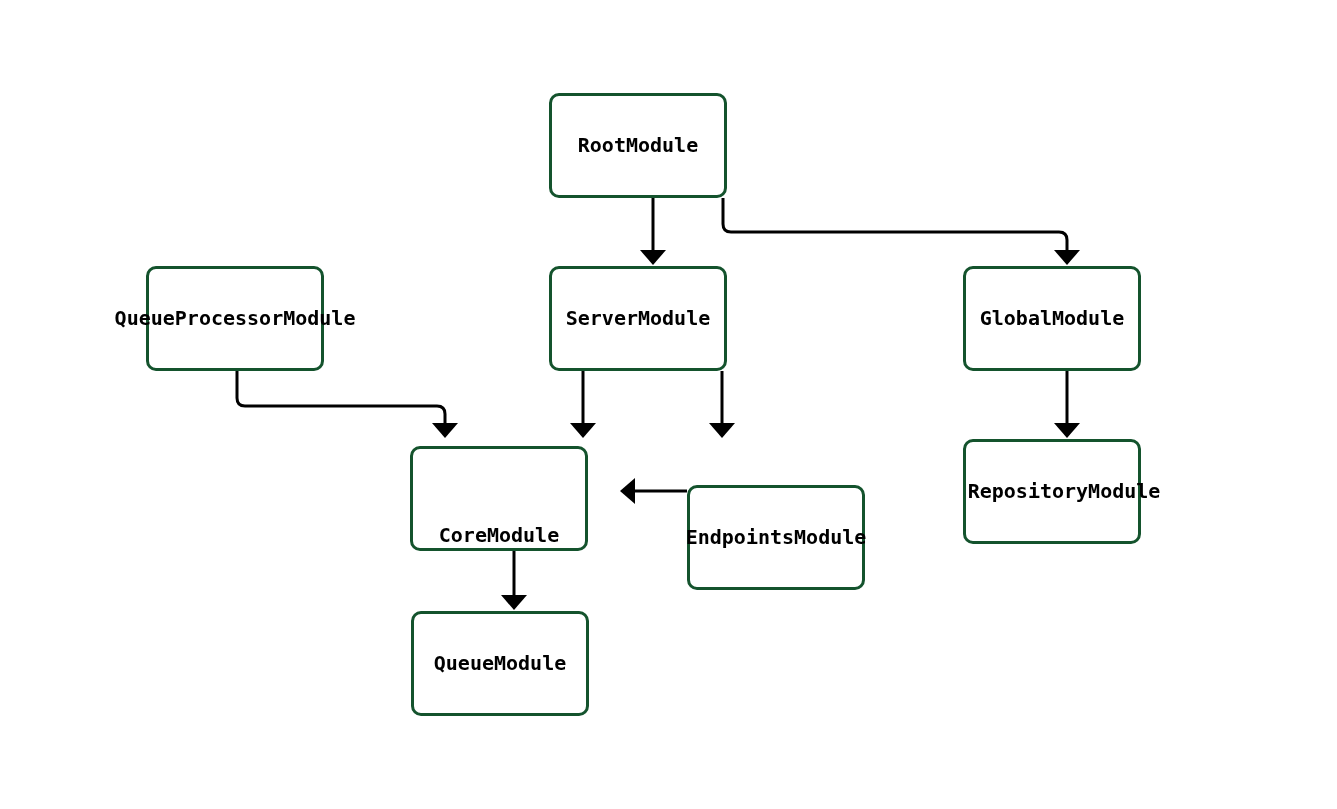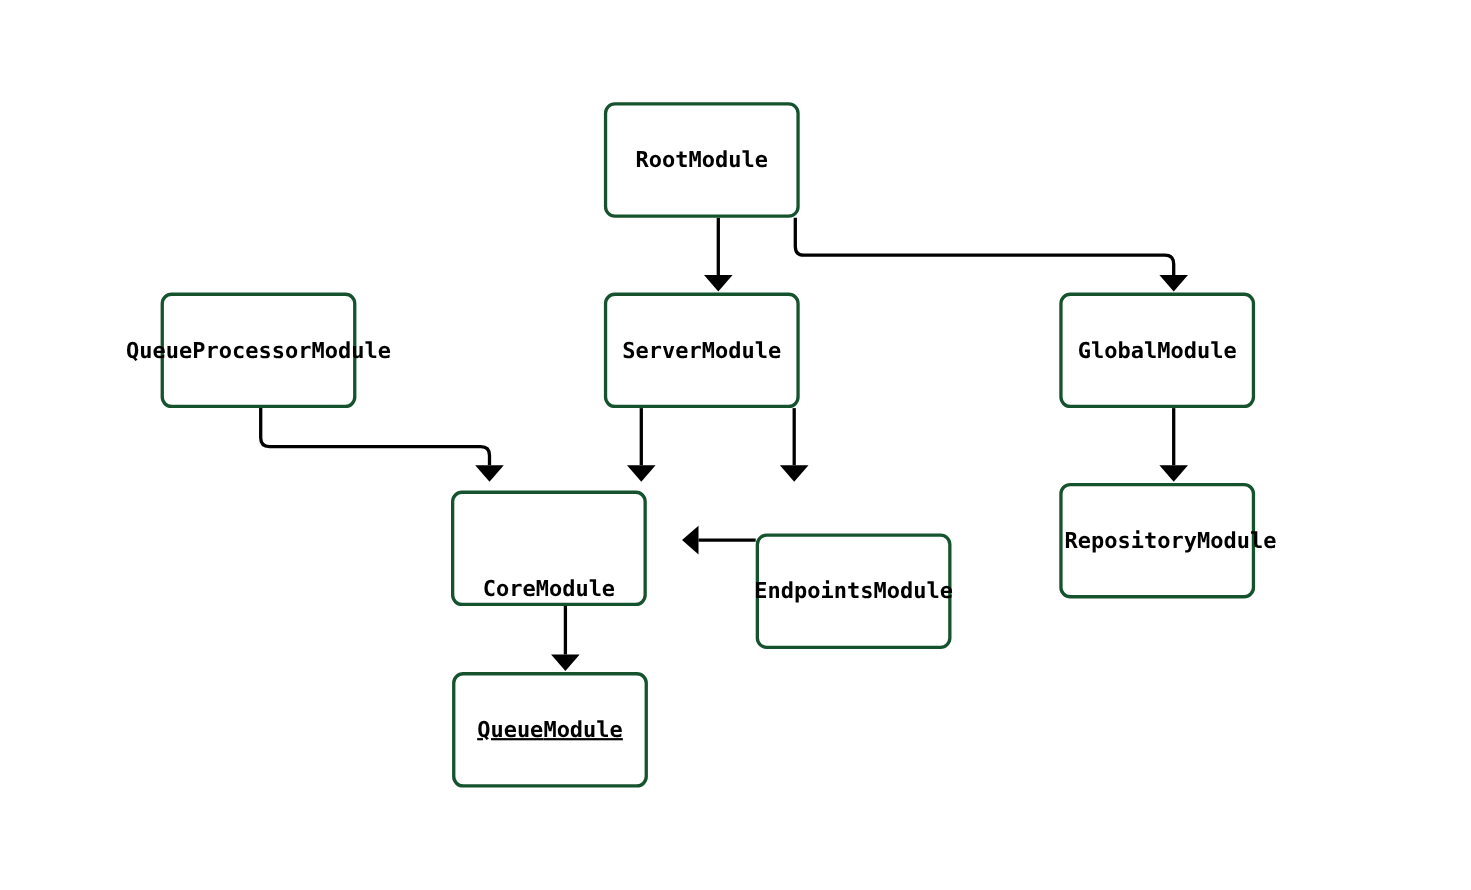--- a/index.html
+++ b/index.html
@@ -113,18 +113,18 @@
   <div class="node" style="left:687px; top:439px;margin-top:46px;">
     <span>Endpoints</span>
     <span>Module</span>
   </div>
 
   <div class="node" style="left:963px; top:439px;padding-left:24px;">
     <span>Repository</span>
     <span>Module</span>
   </div>
 
-  <div class="node" style="left:411px; top:611px;text-decoration:underline;">
+  <div class="node" style="left:411px; top:611px;">
     <span>Queue</span>
     <span>Module</span>
   </div>
 
 </div>
 
 </body></html>

